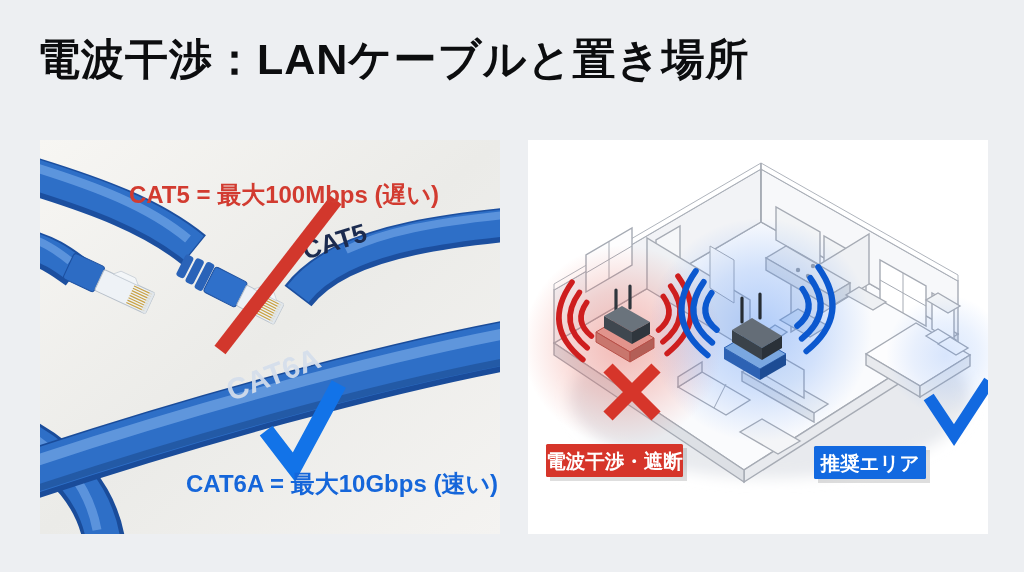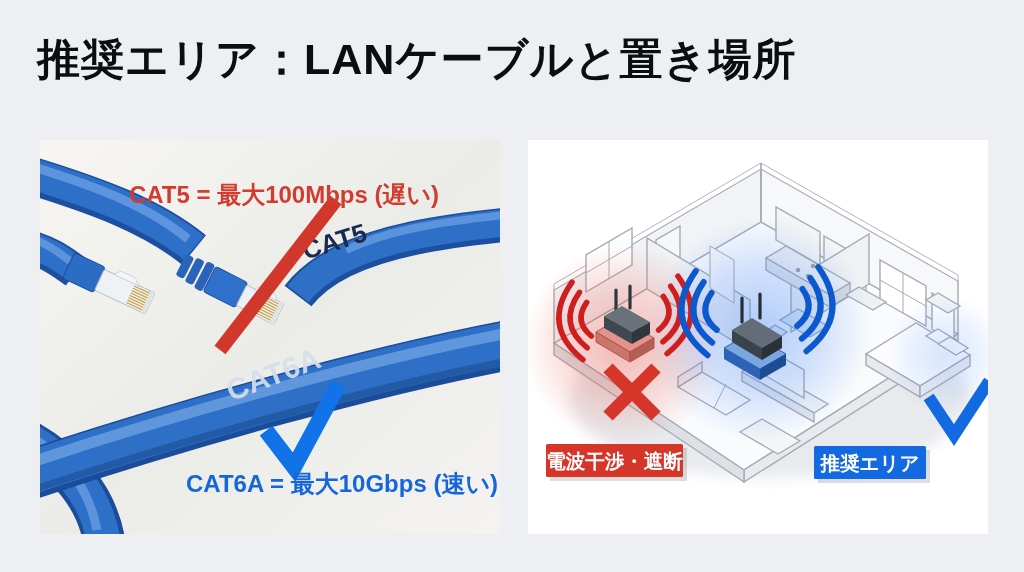--- a/index.html
+++ b/index.html
@@ -18,21 +18,21 @@
   .panel.right{left:528px;background:#eab308;}
   figure{margin:0;}
   svg{display:block;}
   text{font-family:"Liberation Sans","DejaVu Sans",sans-serif;}
 </style>
 </head>
 <body>
 
 <div class="slide">
 
-  <h1 class="slide-title">推奨エリア：LANケーブルと置き場所</h1>
+  <h1 class="slide-title">電波干渉：LANケーブルと置き場所</h1>
 
   <figure class="panel left">
     <svg width="460" height="394" viewBox="0 0 460 394">
       <defs>
         <linearGradient id="photoBg" x1="0" y1="0" x2="1" y2="1">
           <stop offset="0" stop-color="#f7f6f3"></stop>
           <stop offset="0.5" stop-color="#ebebe8"></stop>
           <stop offset="1" stop-color="#f4f3f1"></stop>
         </linearGradient>
       </defs>

